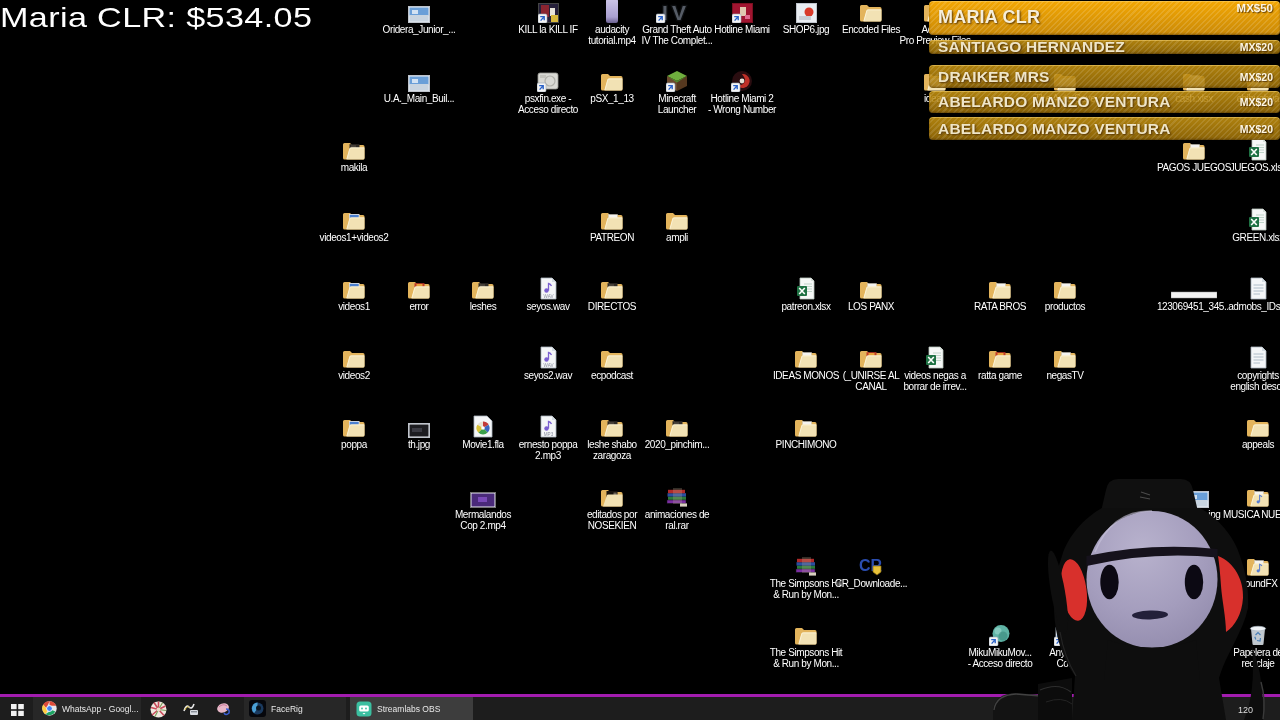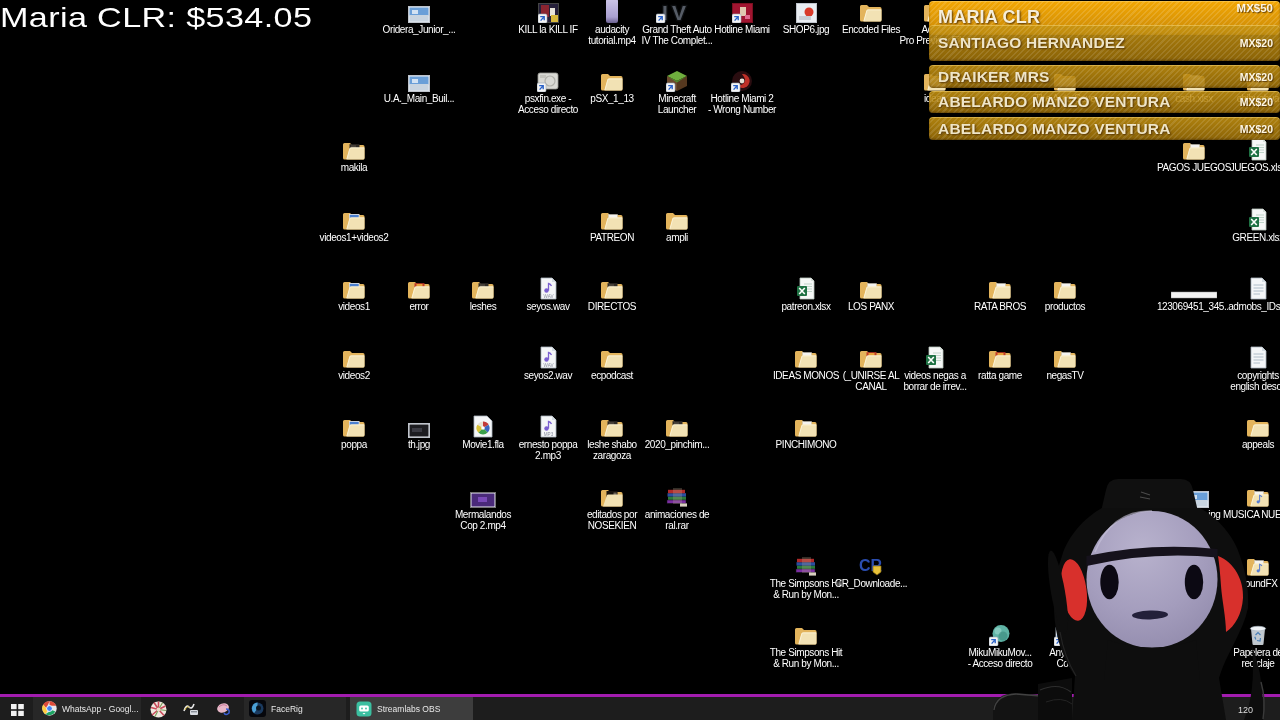--- a/index.html
+++ b/index.html
@@ -967,21 +967,21 @@
       <div class="lb">
         <div>Papelera de</div>
         <div>reciclaje</div>
       </div>
     </div>
 <div id="ticker">Maria CLR: $534.05</div>
 <div class="bar big" style="top:1px;height:34px">
       <span class="bn">MARIA CLR</span>
       <span class="ba">MX$50</span>
     </div>
-    <div class="bar" style="top:25px;height:36px">
+    <div class="bar" style="top:40px;height:14px">
       <span class="bn">SANTIAGO HERNANDEZ</span>
       <span class="ba">MX$20</span>
     </div>
     <div class="bar" style="top:65px;height:23px">
       <span class="bn">DRAIKER MRS</span>
       <span class="ba">MX$20</span>
     </div>
     <div class="bar" style="top:91px;height:22px">
       <span class="bn">ABELARDO MANZO VENTURA</span>
       <span class="ba">MX$20</span>

